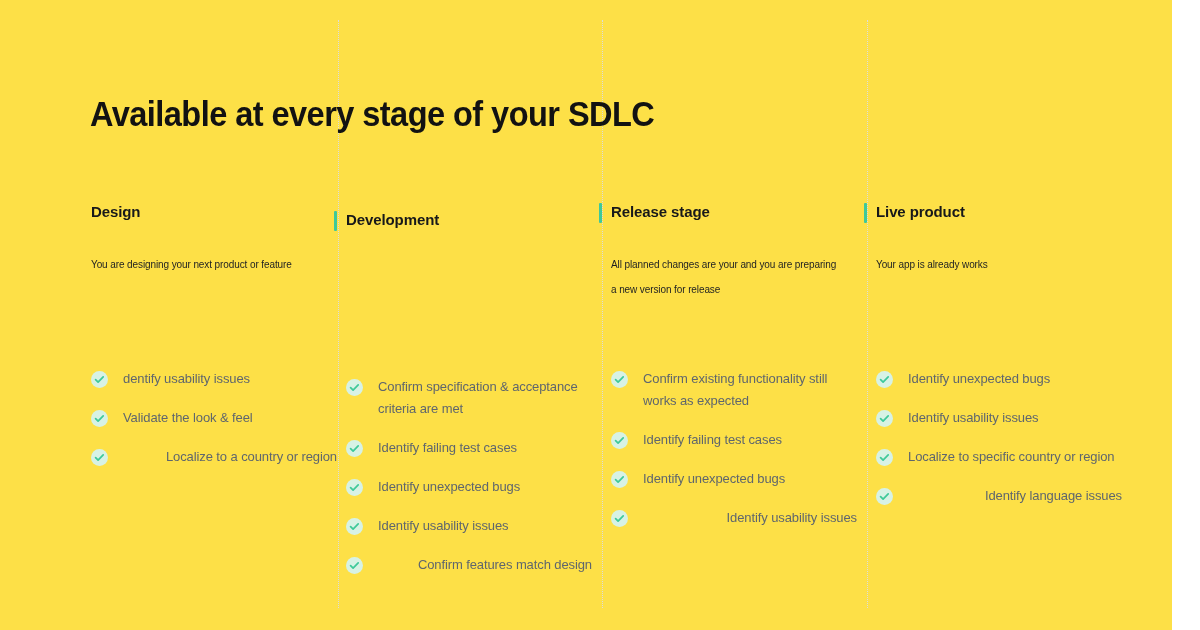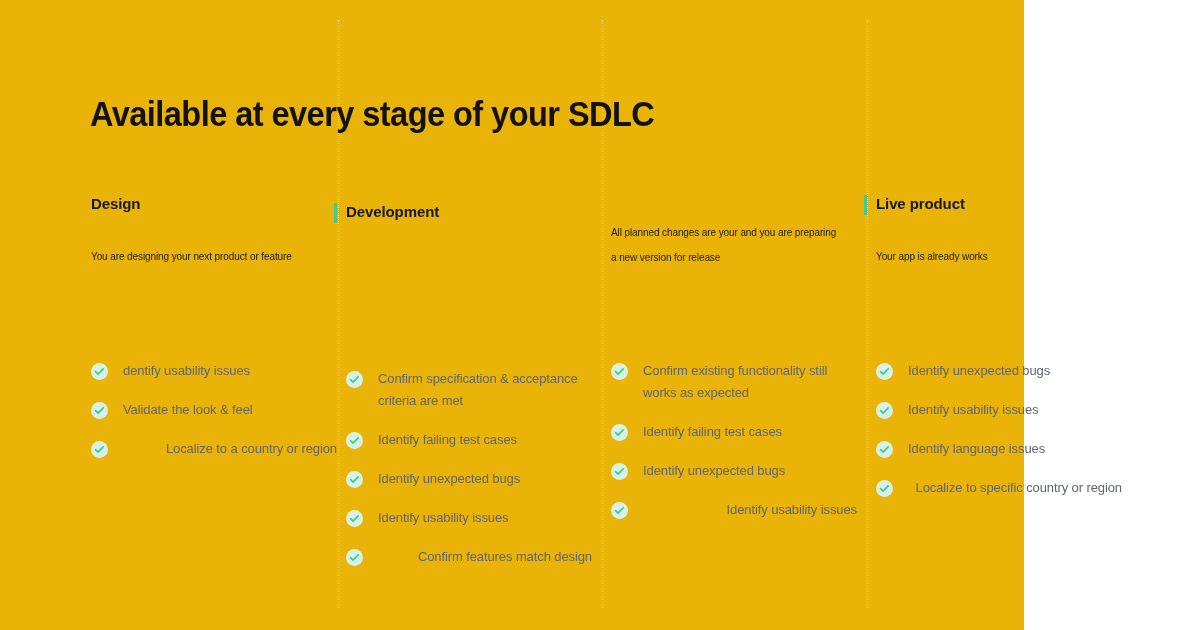--- a/index.html
+++ b/index.html
@@ -10,23 +10,23 @@
   body {
     width: 1200px;
     height: 630px;
     overflow: hidden;
     font-family: "Liberation Sans", sans-serif;
     -webkit-font-smoothing: antialiased;
   }
 
   .page {
     position: relative;
-    width: 1024px;
+    width: 1172px;
     height: 630px;
-    background: #eab308;
+    background: #fde047;
   }
 
   
   .divider {
     position: absolute;
     top: 20px;
     width: 1px;
     height: 588px;
     border-left: 1px dotted #dcdcdc;
   }
@@ -51,21 +51,21 @@
 
   
   .columns {
     position: absolute;
     left: 0;
     top: 186px;
     width: 1200px;
   }
   .col {
     position: absolute;
-    top: 8px;
+    top: 16px;
     width: 246px;
   }
   .col-0 { left: 91px; }
   .col-1 { left: 346px; margin-top: 8px; }
   .col-2 { left: 611px; }
   .col-3 { left: 876px; }
 
   .col-head {
     position: relative;
     height: 24px;
@@ -224,20 +224,24 @@
             <svg width="11" height="11" viewBox="0 0 11 11">
                 <path d="M1.6 5.6 L4.1 8.1 L9.2 2.8" fill="none" stroke="#3ec99a" stroke-width="1.7" stroke-linecap="round" stroke-linejoin="round"></path>
               </svg>
           </span>
           <span>Confirm features match design</span>
         </li>
       </ul>
     </div>
 
     <div class="col col-2">
+      <div class="col-head">
+        <span class="accent-bar"></span>
+        <span class="col-title">Release stage</span>
+      </div>
       <p class="col-desc">All planned changes are your and you are preparing a new version for release</p>
       <ul class="checklist">
         <li class="check-item">
           <span class="check-icon">
             <svg width="11" height="11" viewBox="0 0 11 11">
                 <path d="M1.6 5.6 L4.1 8.1 L9.2 2.8" fill="none" stroke="#3ec99a" stroke-width="1.7" stroke-linecap="round" stroke-linejoin="round"></path>
               </svg>
           </span>
           <span>Confirm existing functionality still works as expected</span>
         </li>
@@ -290,27 +294,27 @@
               </svg>
           </span>
           <span>Identify usability issues</span>
         </li>
         <li class="check-item">
           <span class="check-icon">
             <svg width="11" height="11" viewBox="0 0 11 11">
                 <path d="M1.6 5.6 L4.1 8.1 L9.2 2.8" fill="none" stroke="#3ec99a" stroke-width="1.7" stroke-linecap="round" stroke-linejoin="round"></path>
               </svg>
           </span>
+          <span>Localize to specific country or region</span>
+        </li>
+        <li class="check-item">
+          <span class="check-icon">
+            <svg width="11" height="11" viewBox="0 0 11 11">
+                <path d="M1.6 5.6 L4.1 8.1 L9.2 2.8" fill="none" stroke="#3ec99a" stroke-width="1.7" stroke-linecap="round" stroke-linejoin="round"></path>
+              </svg>
+          </span>
           <span>Identify language issues</span>
-        </li>
-        <li class="check-item">
-          <span class="check-icon">
-            <svg width="11" height="11" viewBox="0 0 11 11">
-                <path d="M1.6 5.6 L4.1 8.1 L9.2 2.8" fill="none" stroke="#3ec99a" stroke-width="1.7" stroke-linecap="round" stroke-linejoin="round"></path>
-              </svg>
-          </span>
-          <span>Localize to specific country or region</span>
         </li>
       </ul>
     </div>
 
   </div>
 </div>
 
 </body></html>

